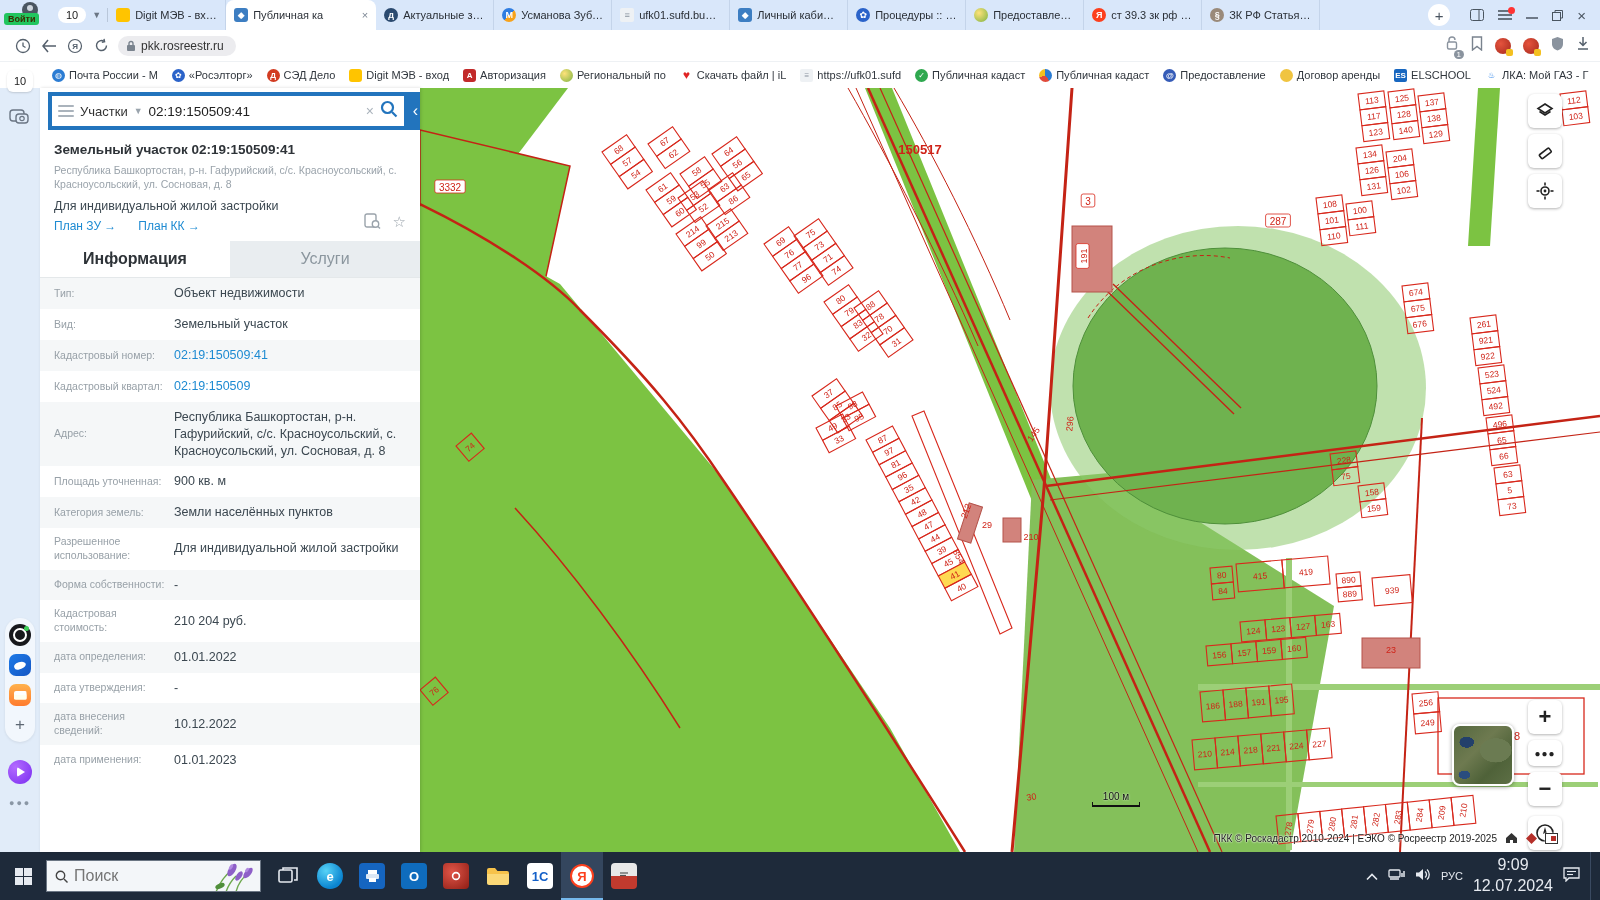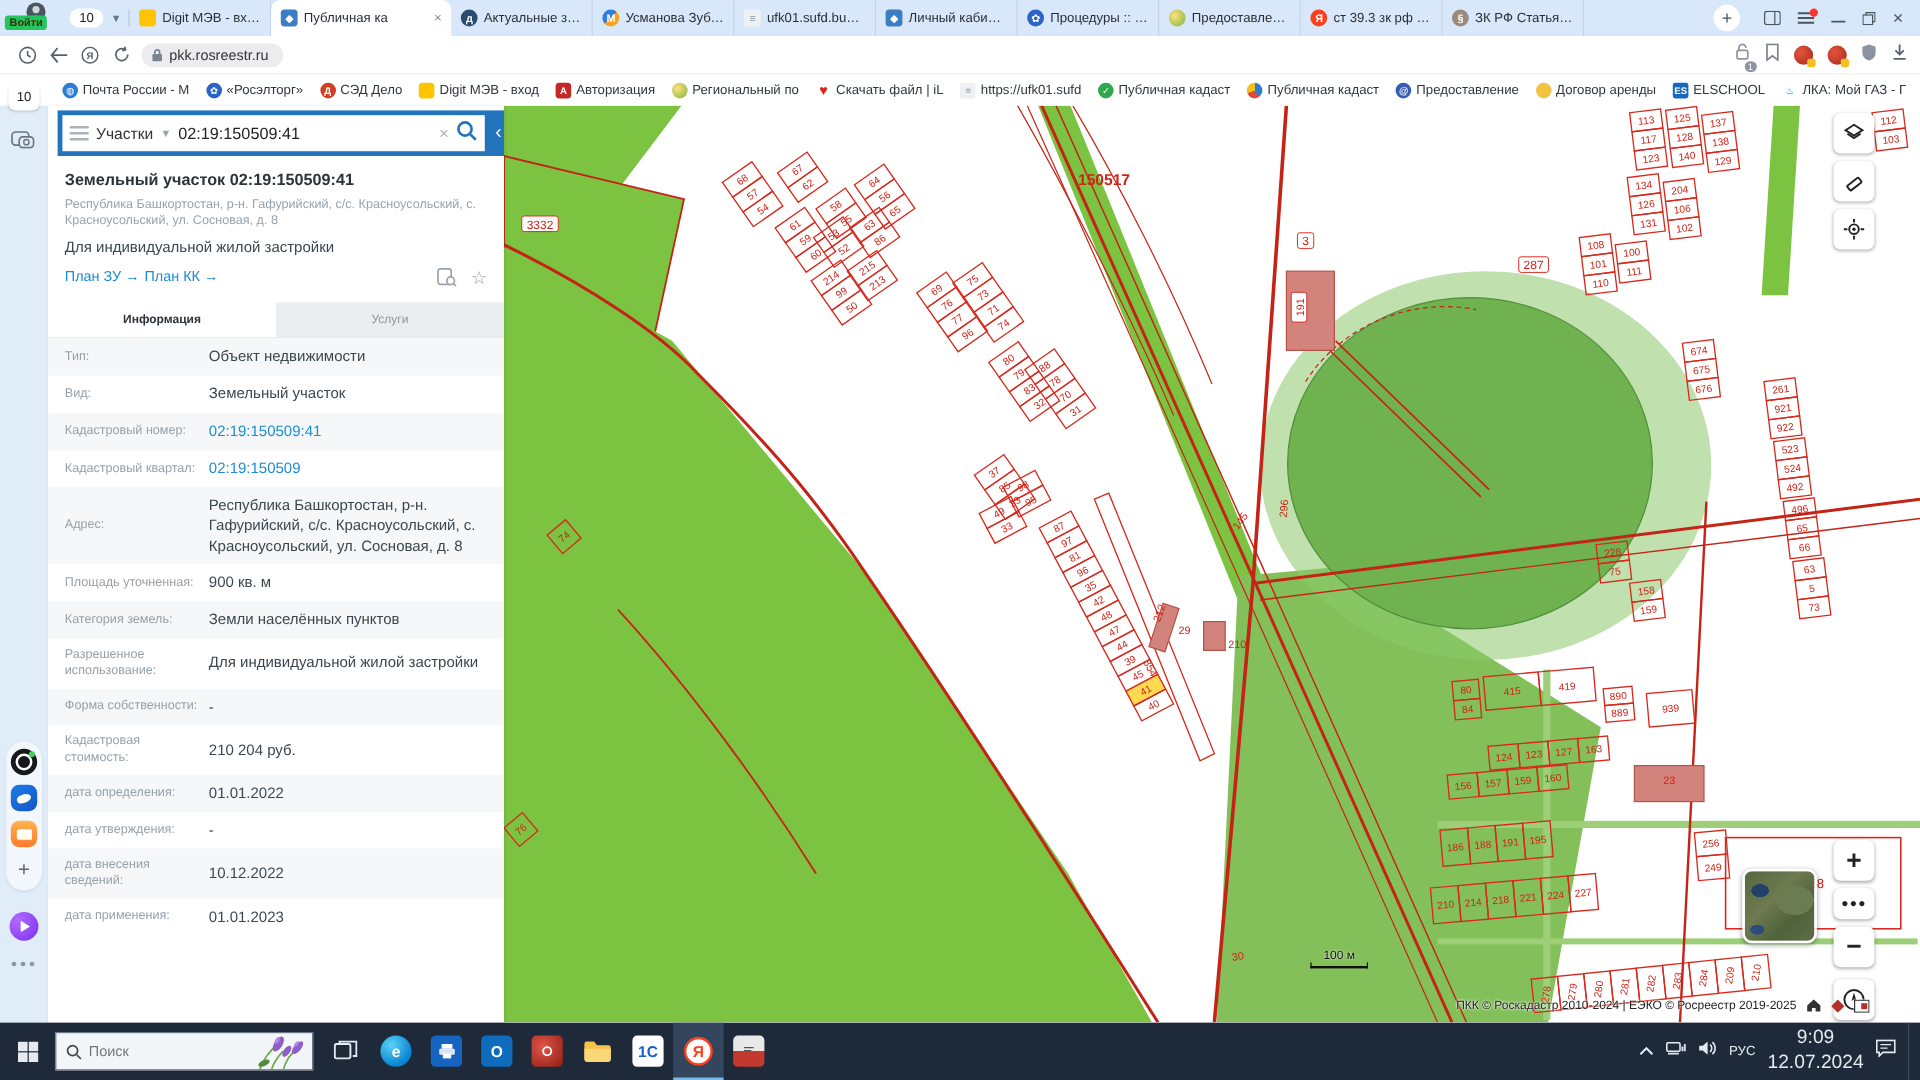--- a/index.html
+++ b/index.html
@@ -72,26 +72,26 @@
   .cat { font-size:13px; color:#333; }
   .catchev { color:#9aa4ad; font-size:9px; }
   .searchinput { flex:1; border:none; outline:none; font-size:13.5px; color:#222; font-family:inherit; min-width:0; }
   .clearx { color:#aab3bc; font-size:14px; }
   .collapse { position:absolute; right:2px; top:50%; transform:translateY(-50%); color:#fff; font-size:16px; }
 
   .objhead { padding:12px 14px 8px; flex:none; }
   .objtitle { font-size:13.5px; font-weight:bold; color:#2e3338; }
   .objaddr { font-size:10.5px; color:#9aa3ab; margin-top:6px; line-height:1.35; }
   .objusage { font-size:12.5px; color:#3b4750; margin-top:8px; }
-  .linkrow { display:flex; align-items:flex-start; gap:4px; margin-top:10px; }
+  .linkrow { display:flex; align-items:flex-end; gap:22px; }
   .plink { font-size:12px; color:#1e8bd2; }
   .hicons { margin-left:auto; display:flex; gap:12px; color:#9aa3ab; }
 
   .tabs2 { display:flex; flex:none; border-bottom:1px solid #e4e8ea; }
-  .tab2 { flex:1; text-align:center; padding:9px 0; font-size:10px; }
+  .tab2 { flex:1; text-align:center; padding:9px 0; font-size:16px; }
   .tab2.on { background:#fff; color:#2e3338; font-weight:bold; }
   .tab2.off { background:#e9edf0; color:#8b969e; }
 
   .itable { flex:1; overflow:hidden; }
   .irow { display:flex; padding:7px 0 7px 14px; align-items:center; }
   .irow:nth-child(odd) { background:#f5f7f8; }
   .ilab { width:120px; flex:none; font-size:10.5px; color:#98a1a8; line-height:1.3; padding-right:6px; }
   .ival { flex:1; font-size:12.5px; color:#3b4750; line-height:1.35; padding-right:10px; }
   .ival.link { color:#1e8bd2; }
 
@@ -112,21 +112,21 @@
   .scalebar { position:absolute; left:672px; top:703px; width:48px; text-align:center; }
   .scalebar .txt { font-size:10px; color:#111; text-shadow:0 0 2px #fff; }
   .scalebar .bar { height:5px; border-left:1.5px solid #111; border-right:1.5px solid #111; border-bottom:2.5px solid #111; }
   .copyright { position:absolute; right:42px; bottom:8px; display:flex; align-items:center; gap:8px; font-size:10px; color:#222; text-shadow:0 0 2px #fff,0 0 2px #fff; }
   .copyright svg { filter:drop-shadow(0 0 1px #fff); }
 
   
   .taskbar { height:48px; background:#1e2a3a; display:flex; align-items:center; flex:none; color:#e6eaf0; }
   .startbtn { width:46px; height:100%; display:flex; align-items:center; justify-content:center; }
   .tsearch { width:215px; height:32px; background:#f3f6f9; border:1px solid #6b7684; display:flex; align-items:center; gap:6px; padding:0 8px; color:#333; position:relative; overflow:hidden; }
-  .tsearch input { border:none; outline:none; background:transparent; font-size:12px; width:110px; font-family:inherit; color:#4d7c0f; }
+  .tsearch input { border:none; outline:none; background:transparent; font-size:16px; width:110px; font-family:inherit; color:#4d7c0f; }
   .tsearch .flower { position:absolute; right:2px; top:1px; }
   .tapps { display:flex; align-items:center; height:100%; margin-left:6px; }
   .tapp { width:42px; height:100%; display:flex; align-items:center; justify-content:center; }
   .tapp.on { background:#34465e; box-shadow:inset 0 -2px 0 #76b9ed; }
   .aicon { width:26px; height:26px; border-radius:4px; display:flex; align-items:center; justify-content:center; font-weight:bold; font-size:13px; color:#fff; }
   .tray { margin-left:auto; display:flex; align-items:center; gap:10px; padding-right:6px; height:100%; }
   .clockblk { text-align:center; font-size:16px; line-height:1.3; }
   .edgeslit { width:4px; height:100%; border-left:1px solid #3a4a61; }
 </style>
 </head>

